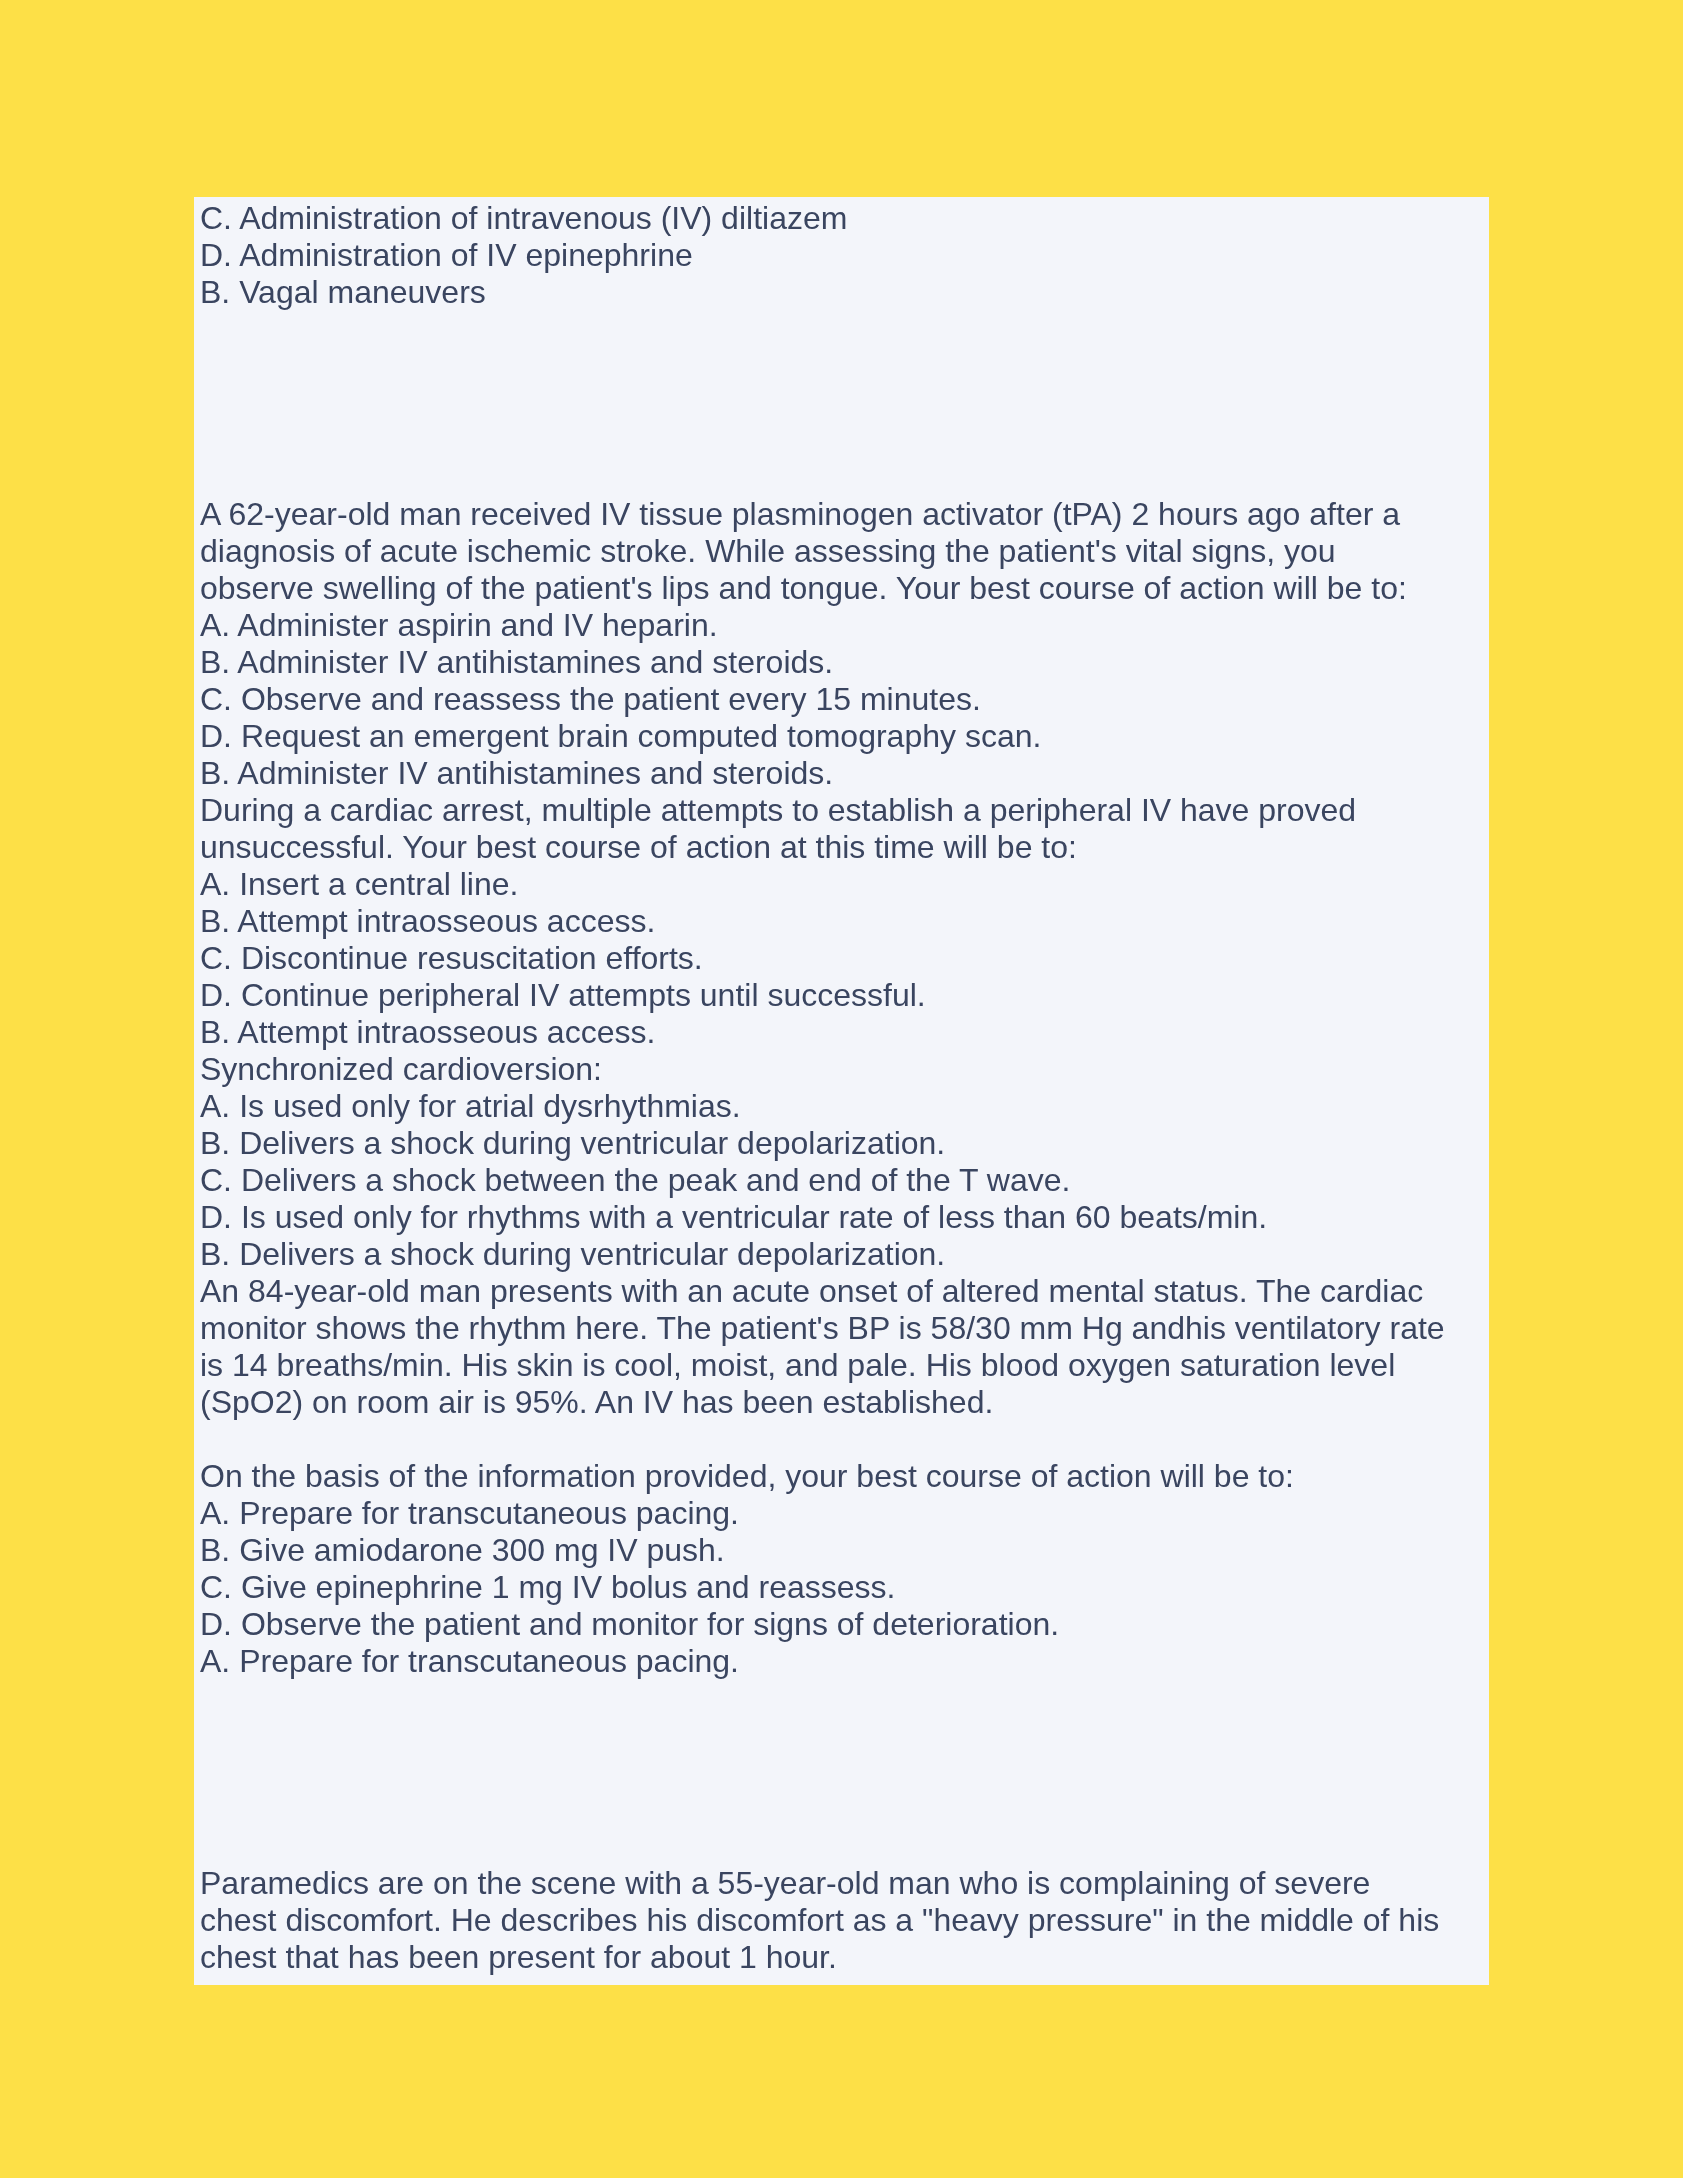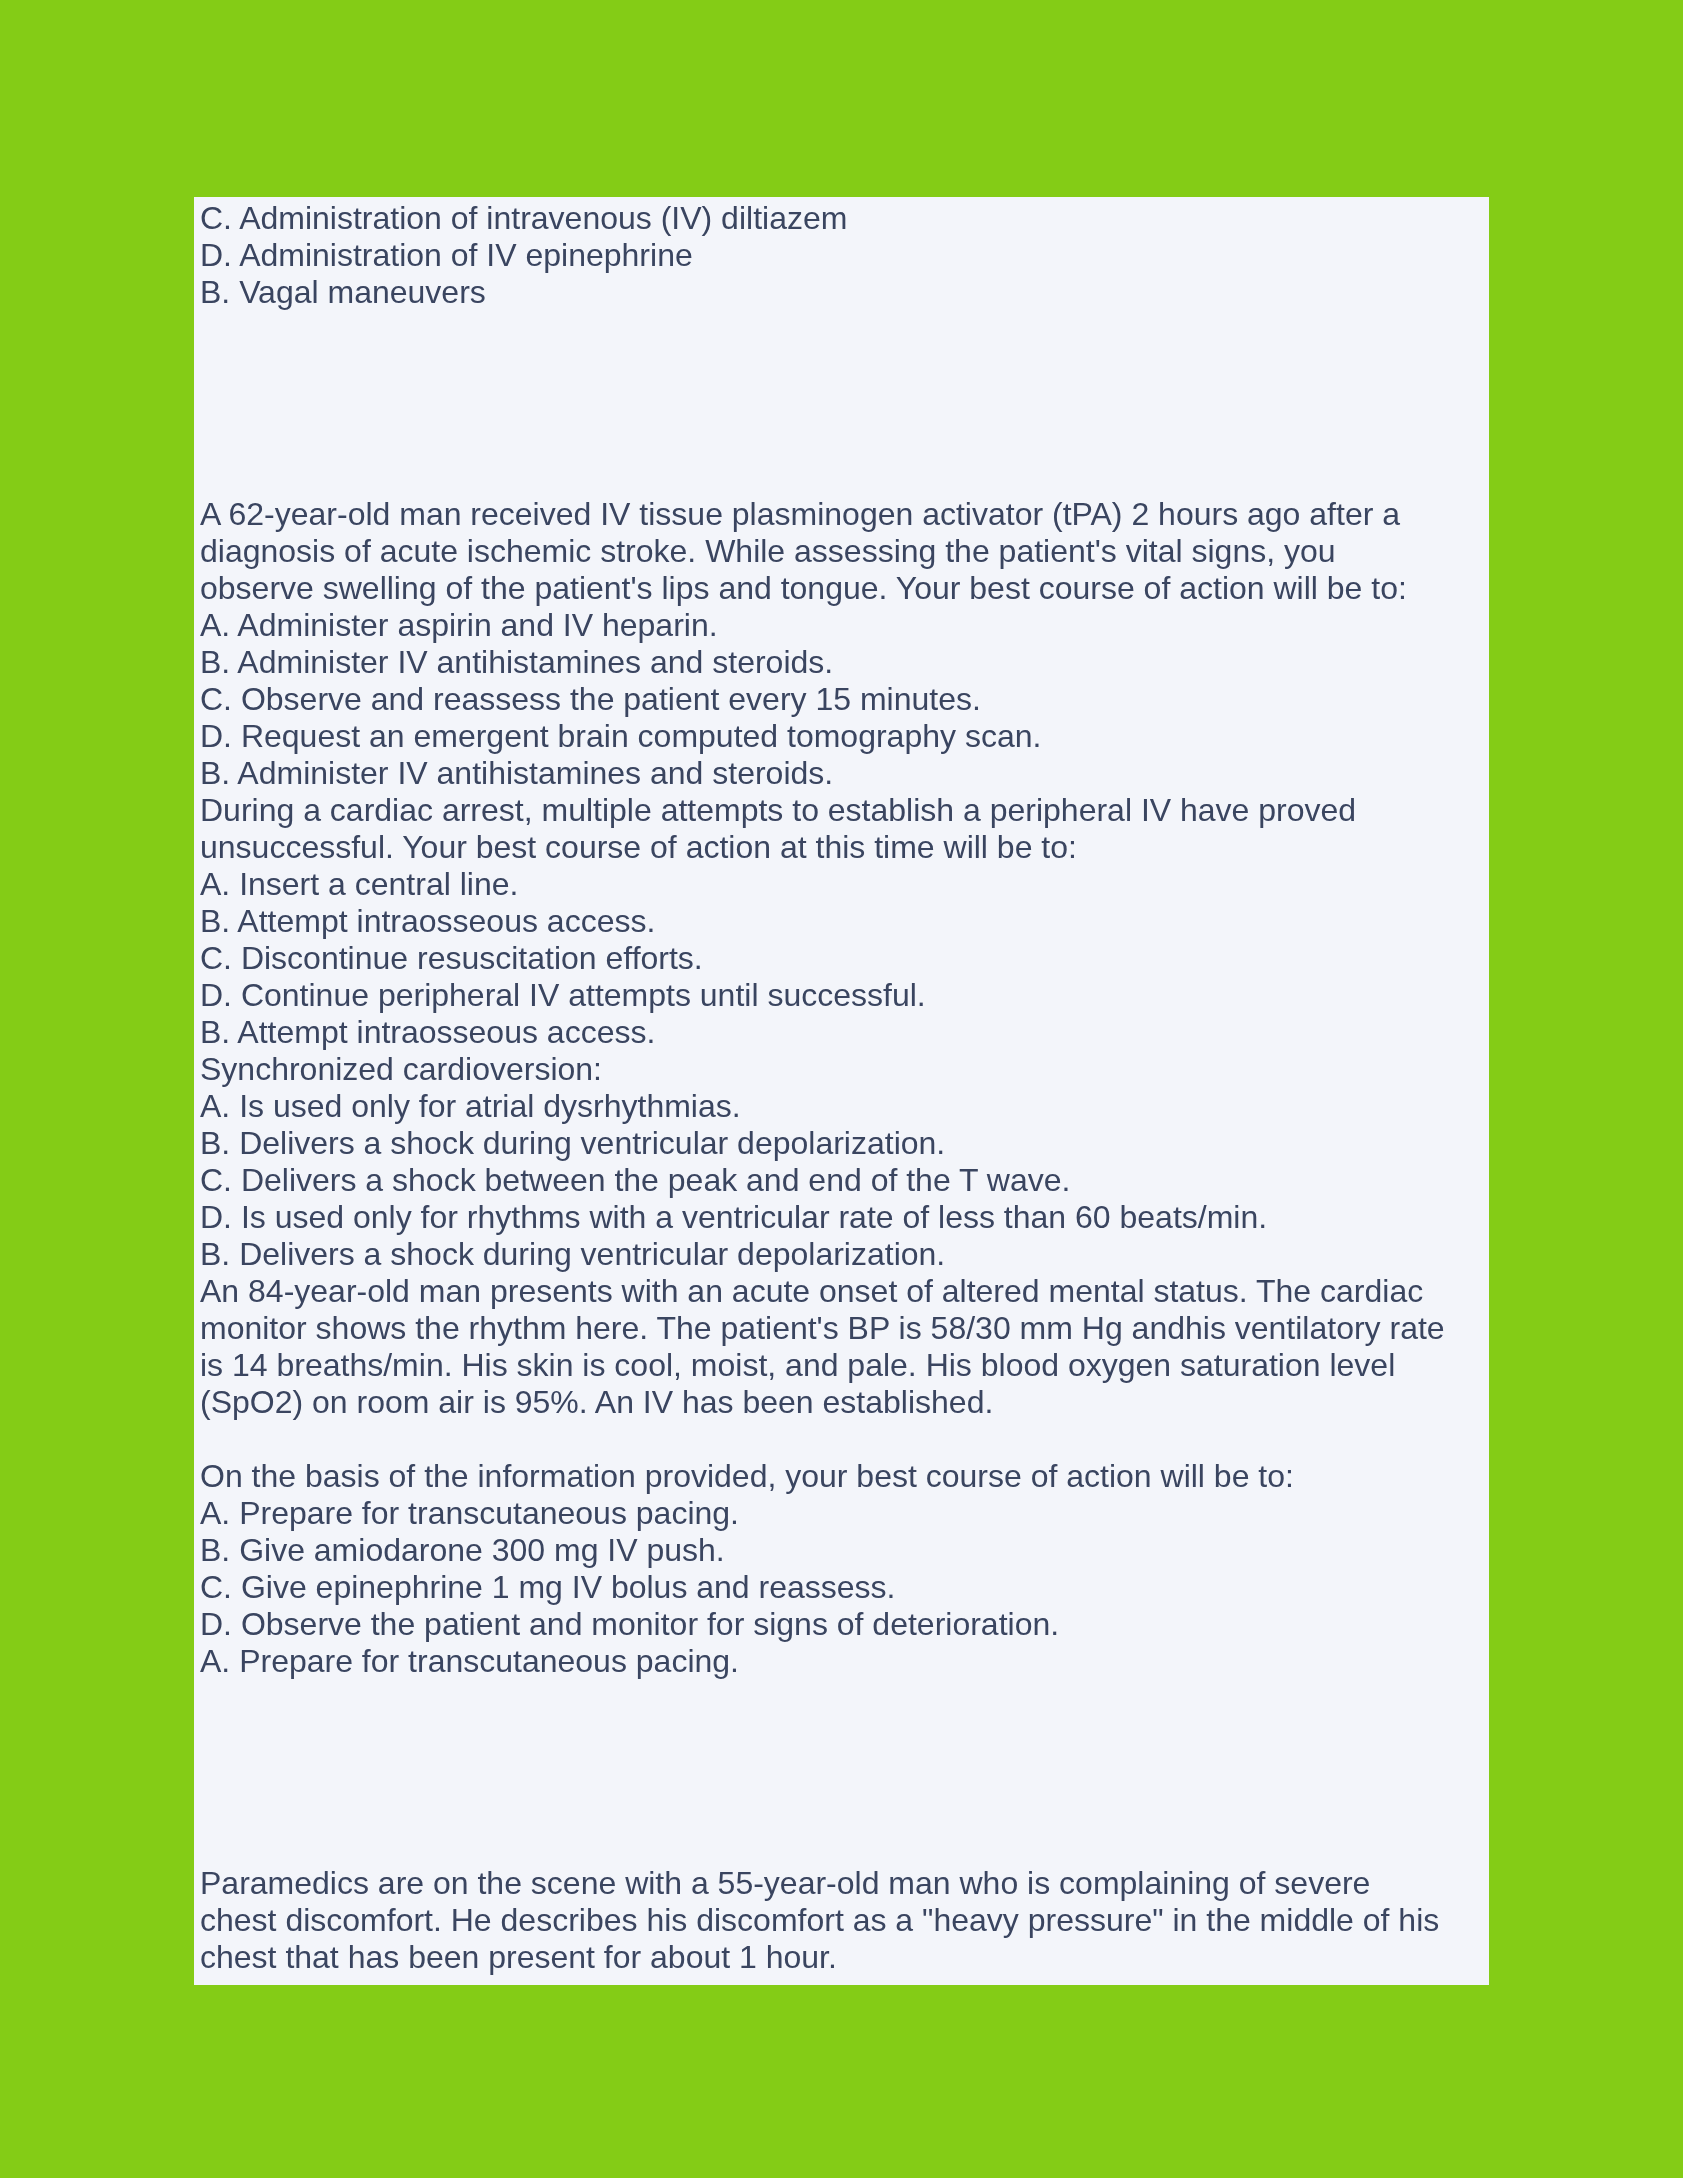--- a/index.html
+++ b/index.html
@@ -30,21 +30,21 @@
     font-size: 32px;
     line-height: 37px;
     color: #3a4560;
     white-space: pre;
     overflow: visible;
   }
 </style>
 </head>
 <body>
 
-<div class="page" style="background: #84cc16;">
+<div class="page" style="background: #fde047;">
   <div class="panel" style="background: rgb(243, 245, 250);">
     <div class="doc-text" style="color: rgb(58, 69, 96);">C. Administration of intravenous (IV) diltiazem
 D. Administration of IV epinephrine
 B. Vagal maneuvers
 
 
 
 
 
 A 62-year-old man received IV tissue plasminogen activator (tPA) 2 hours ago after a

